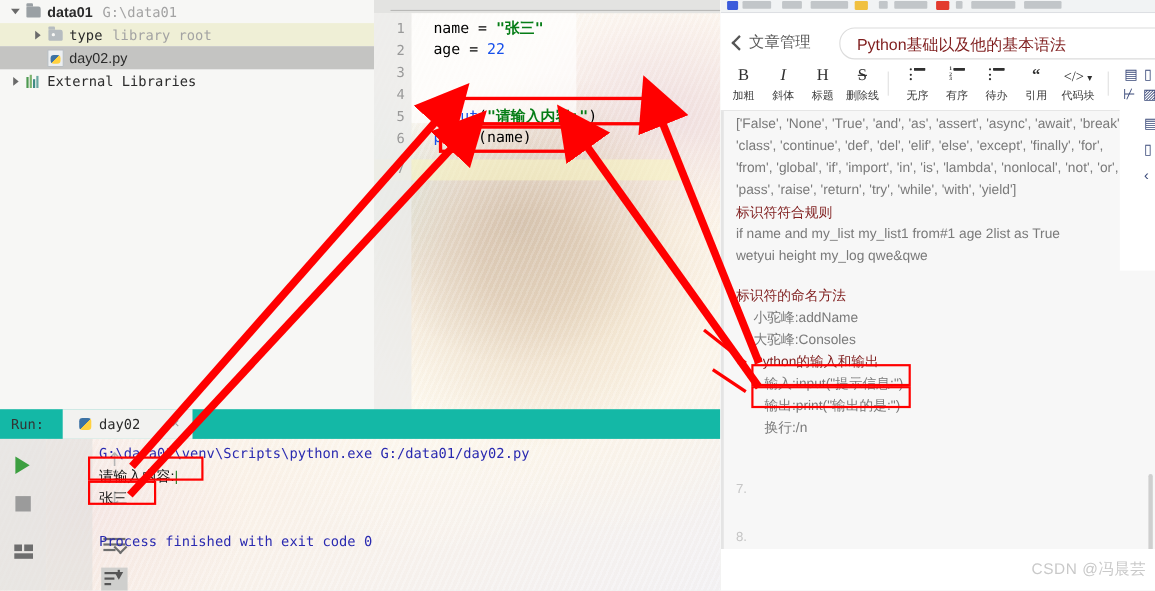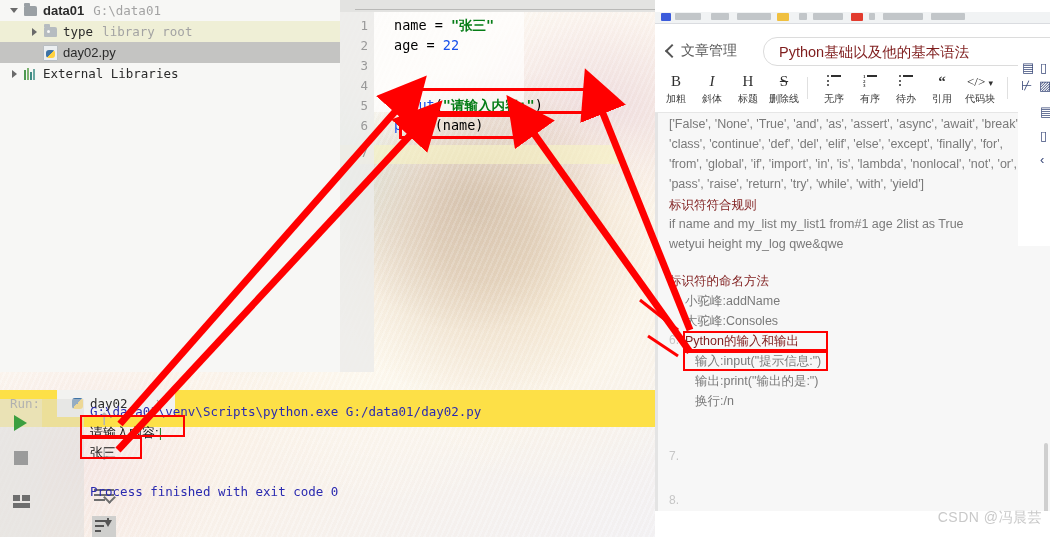--- a/index.html
+++ b/index.html
@@ -75,21 +75,21 @@
   .k-str{color:#067d17;font-weight:bold;}
   .k-num{color:#1750eb;}
   .k-com{color:#8c8c8c;font-style:italic;}
   .k-fn{color:#1750eb;}
   .k-paren{color:#000;}
   .curline{position:absolute;left:0;width:281px;height:19px;background:rgba(247,243,196,.62);}
   .edgewhite{position:absolute;left:34px;top:0;width:150px;height:100px;background:rgba(255,255,255,.66);}
 
   
   .runpanel{position:absolute;left:0;top:372px;width:655px;height:165px;}
-  .run-header{position:absolute;left:0;top:18px;width:655px;height:37px;background:#fde047;}
+  .run-header{position:absolute;left:0;top:0;width:655px;height:27px;background:#14b8a6;}
   .run-label{position:absolute;left:10px;top:6px;font-family:"DejaVu Sans Mono","Liberation Mono",monospace;
              font-size:12.5px;color:#333;}
   .run-tab{position:absolute;left:57px;top:0;width:118px;height:27px;background:#f2f2f0;
            display:flex;align-items:center;}
   .run-tab .pyi{width:13px;height:13px;margin-left:14px;position:relative;}
   .run-tab .pyi:after{content:"";position:absolute;inset:1px;border-radius:3px;
      background:linear-gradient(135deg,#3d72a4 0 50%,#ffd140 50% 100%);}
   .run-tab .nm{margin-left:6px;font-family:"DejaVu Sans Mono","Liberation Mono",monospace;font-size:12.5px;color:#2b2b2b;}
   .run-tab .x{position:absolute;right:10px;top:7px;width:11px;height:11px;color:#9b9b9b;font-size:13px;line-height:11px;text-align:center;}
   .run-side{position:absolute;left:0;top:27px;width:42px;height:138px;background:rgba(226,226,224,.72);}
@@ -118,21 +118,21 @@
   .scrolli:after{content:"";position:absolute;right:4px;top:4px;width:0;height:0;
      border-left:4px solid transparent;border-right:4px solid transparent;border-top:7px solid #555;}
   .scrolli:before{content:"";position:absolute;right:7px;top:2px;width:2px;height:7px;background:#555;}
   .console{position:absolute;left:84px;top:27px;width:571px;height:138px;}
   .cline{position:absolute;font-family:"DejaVu Sans Mono","Liberation Mono",monospace;font-size:12.5px;
          color:#2a2ab0;white-space:nowrap;}
   .cline.cn{font-family:"Liberation Sans","DejaVu Sans",sans-serif;color:#111;font-size:13px;}
   .caret{color:#2a7d2a;}
 
   
-  .browser{position:absolute;left:655px;top:12px;width:395px;height:499px;background:#fff;overflow:hidden;}
+  .browser{position:absolute;left:655px;top:0;width:395px;height:499px;background:#fff;overflow:hidden;}
   .bookmarks{position:absolute;left:0;top:0;width:395px;height:11px;background:#f1f3f4;overflow:hidden;}
   .bm{position:absolute;top:1px;height:8px;border-radius:1px;}
   .bm-t{position:absolute;top:1px;height:7px;background:#9aa0a6;opacity:.55;border-radius:1px;}
   .bdiv{position:absolute;left:0;top:11px;width:395px;height:1px;background:#dadce0;}
 
   .bar{position:absolute;left:0;top:12px;width:395px;height:44px;background:#fff;}
   .back{position:absolute;left:12px;top:22px;width:8px;height:8px;border-left:2px solid #555;
         border-bottom:2px solid #555;transform:rotate(45deg);}
   .mgr{position:absolute;left:26px;top:18px;font-size:14px;color:#5a5a5a;}
   .titlebox{position:absolute;left:108px;top:13px;width:300px;height:27px;border:1px solid #dcdcdc;

